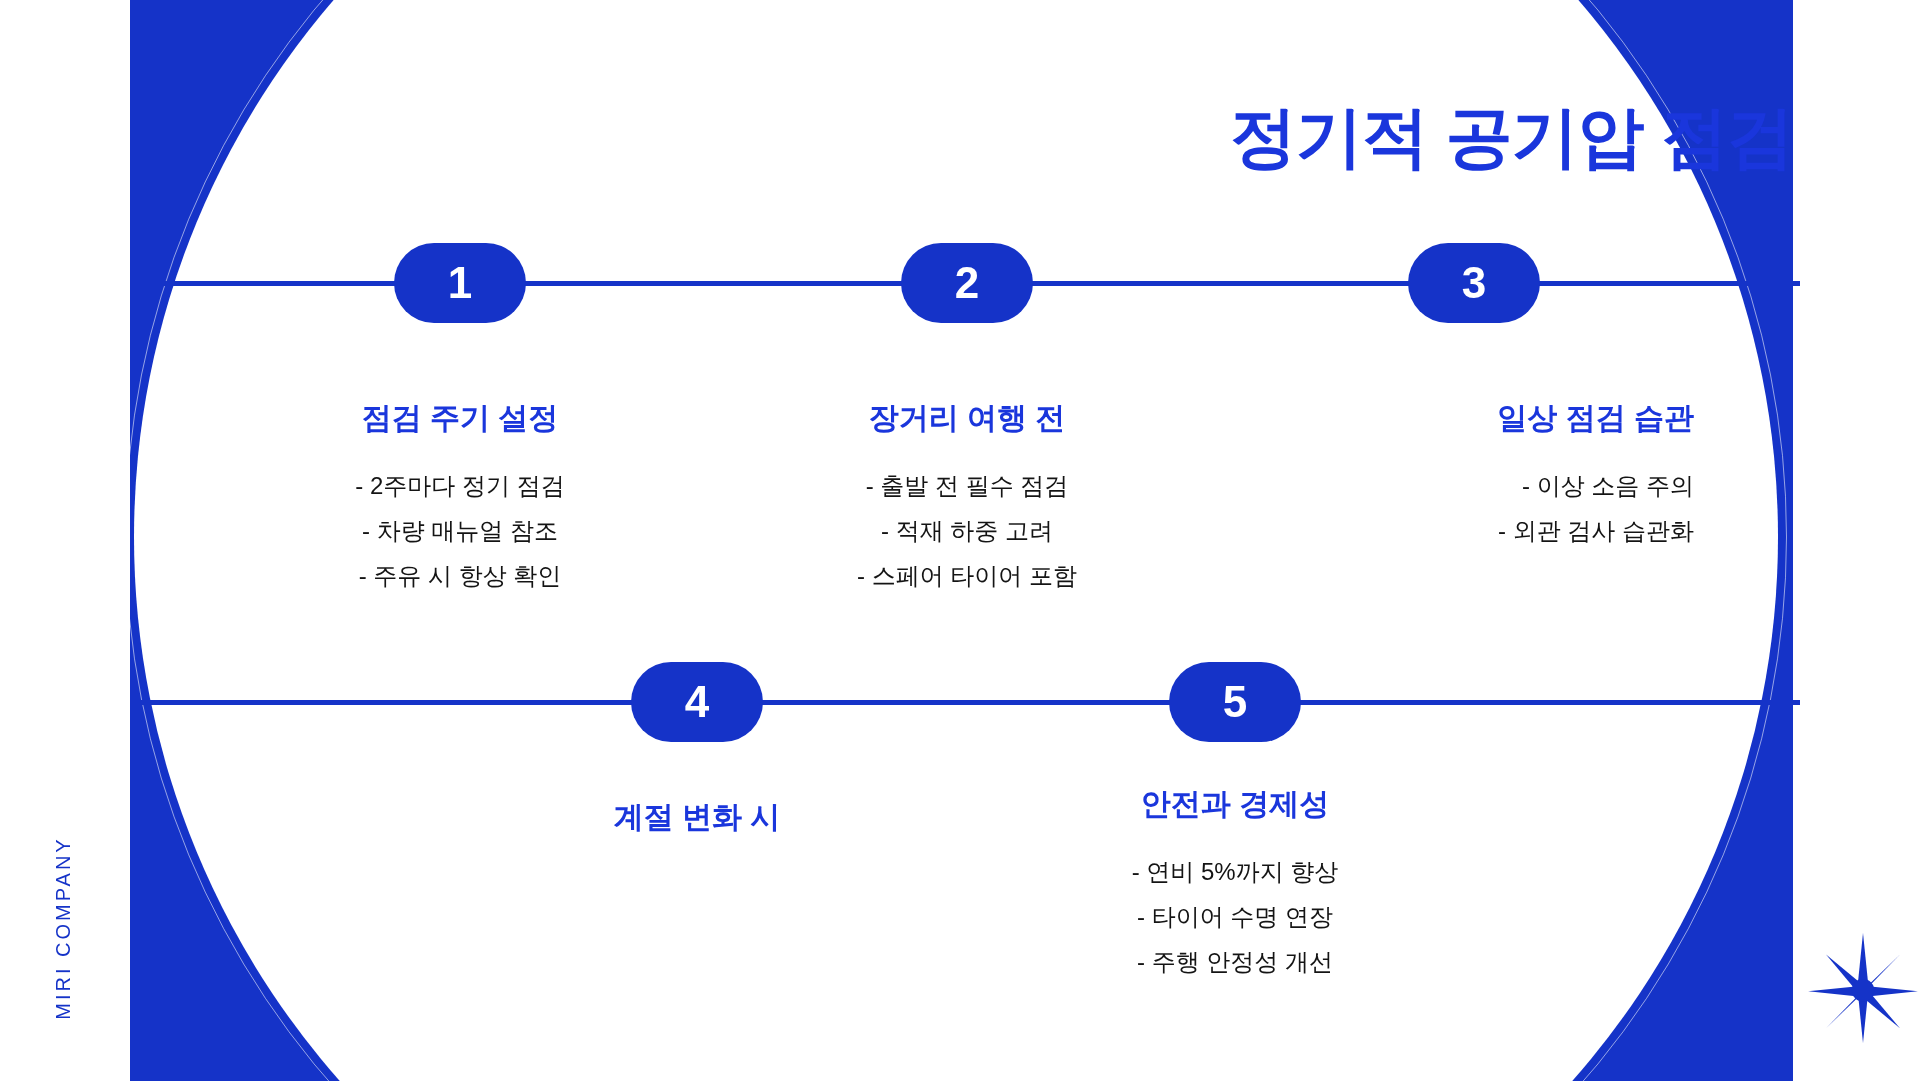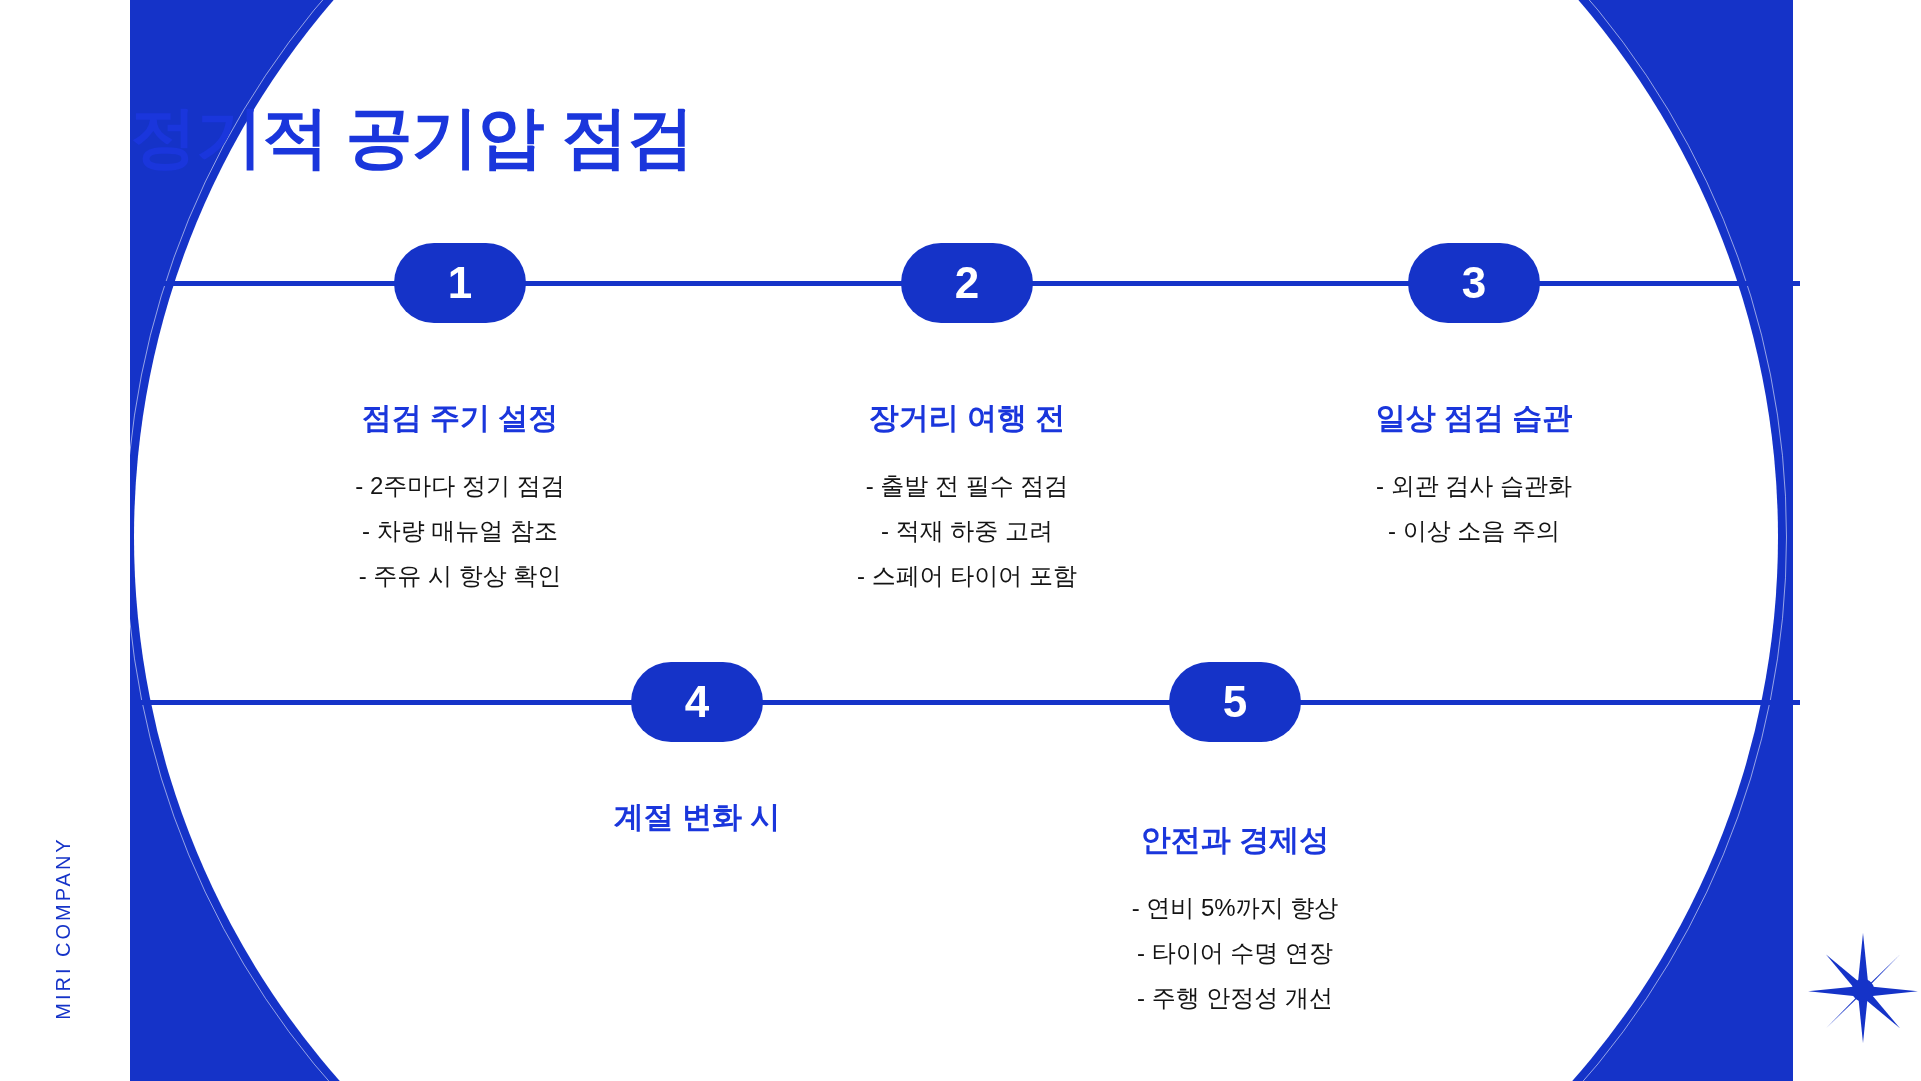--- a/index.html
+++ b/index.html
@@ -48,21 +48,21 @@
     position:absolute;
     left:-5px;top:-294px;
     width:1662px;height:1662px;
     border-radius:50%;
     border:1px solid rgba(255,255,255,0.55);
   }
   .title{
     position:absolute;
     left:130px;top:92px;
     width:1663px;
-    text-align:left;
+    text-align:right;
     font-size:67px;
     font-weight:800;
     color:var(--heading-blue);
     letter-spacing:-1px;
   }
   .tl-line{
     position:absolute;
     left:130px;
     width:1670px;height:5px;
     background:var(--brand-blue);
@@ -85,23 +85,23 @@
   .p3{left:1408px;top:243px;}
   .p4{left:631px;top:662px;}
   .p5{left:1169px;top:662px;}
   .col{
     position:absolute;
     width:440px;
     text-align:center;
   }
   .c1{left:240px;top:398px;}
   .c2{left:747px;top:398px;}
-  .c3{left:1254px;top:398px;}
+  .c3{left:1254px;top:398px;text-align:right;}
   .c4{left:477px;top:797px;}
-  .c5{left:1015px;top:820px;}
+  .c5{left:1015px;top:784px;}
   .col-heading{
     font-size:30px;
     font-weight:700;
     color:var(--heading-blue);
     margin-bottom:24px;
   }
   .bullet{
     font-size:24px;
     line-height:45px;
     color:var(--body-text);
@@ -149,22 +149,22 @@
     <div class="col-bullets">
       <div class="bullet">- 출발 전 필수 점검</div>
       <div class="bullet">- 적재 하중 고려</div>
       <div class="bullet">- 스페어 타이어 포함</div>
     </div>
   </div>
 
   <div class="col c3">
     <div class="col-heading">일상 점검 습관</div>
     <div class="col-bullets">
+      <div class="bullet">- 이상 소음 주의</div>
       <div class="bullet">- 외관 검사 습관화</div>
-      <div class="bullet">- 이상 소음 주의</div>
     </div>
   </div>
 
   <div class="col c4">
     <div class="col-heading">계절 변화 시</div>
   </div>
 
   <div class="col c5">
     <div class="col-heading">안전과 경제성</div>
     <div class="col-bullets">

